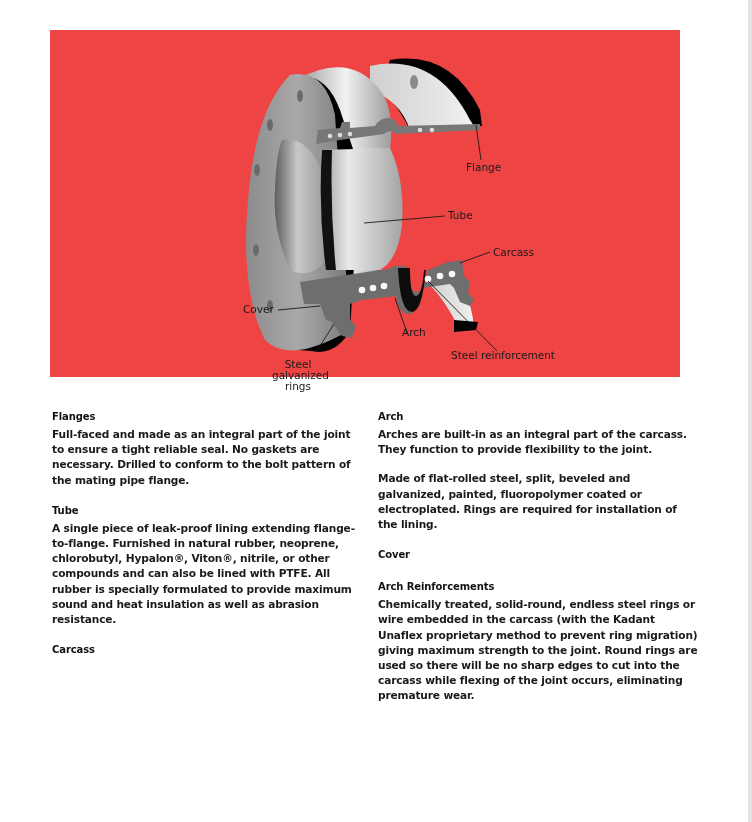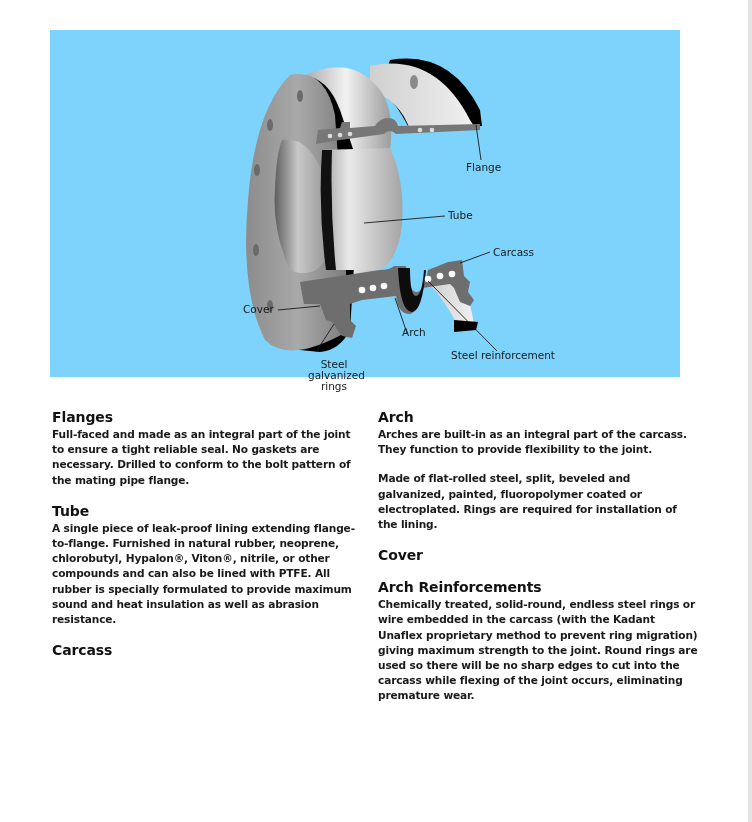--- a/index.html
+++ b/index.html
@@ -7,34 +7,34 @@
       width: 752px; height: 822px; overflow: hidden; position: relative;
       background: #ffffff; color: #1a1a1a;
       font-family: "DejaVu Sans", "Liberation Sans", sans-serif;
     }
     .right-border {
       position: absolute; left: 748px; top: 0; width: 4px; height: 822px;
       background: #e4e4e4;
     }
     .figure-panel {
       position: absolute; left: 50px; top: 30px; width: 630px; height: 347px;
-      background: #7dd3fc;
+      background: #ef4444;
     }
     .figure-svg { position: absolute; left: 0; top: 0; }
     .callout {
       position: absolute; font-size: 10.5px; color: #1a1a1a; line-height: 11px;
       white-space: nowrap;
     }
-    .callout.center { text-align: center; margin-left: 36px; }
+    .callout.center { text-align: center; }
     .col { position: absolute; top: 408px; width: 310px; }
     .col.left { left: 52px; }
     .col.right { left: 378px; width: 320px; }
     .section { margin-bottom: 14px; }
     .section h3 {
-      margin: 0 0 1px 0; font-size: 14px; font-weight: bold; color: #111;
+      margin: 0 0 1px 0; font-size: 10px; font-weight: bold; color: #111;
       line-height: 18px; letter-spacing: -0.1px;
     }
     .section p {
       margin: 0; font-size: 10.6px; line-height: 15.2px; color: #1a1a1a;
       letter-spacing: -0.15px;
       font-weight: bold;
     }
   </style>
 </head>
 <body>

